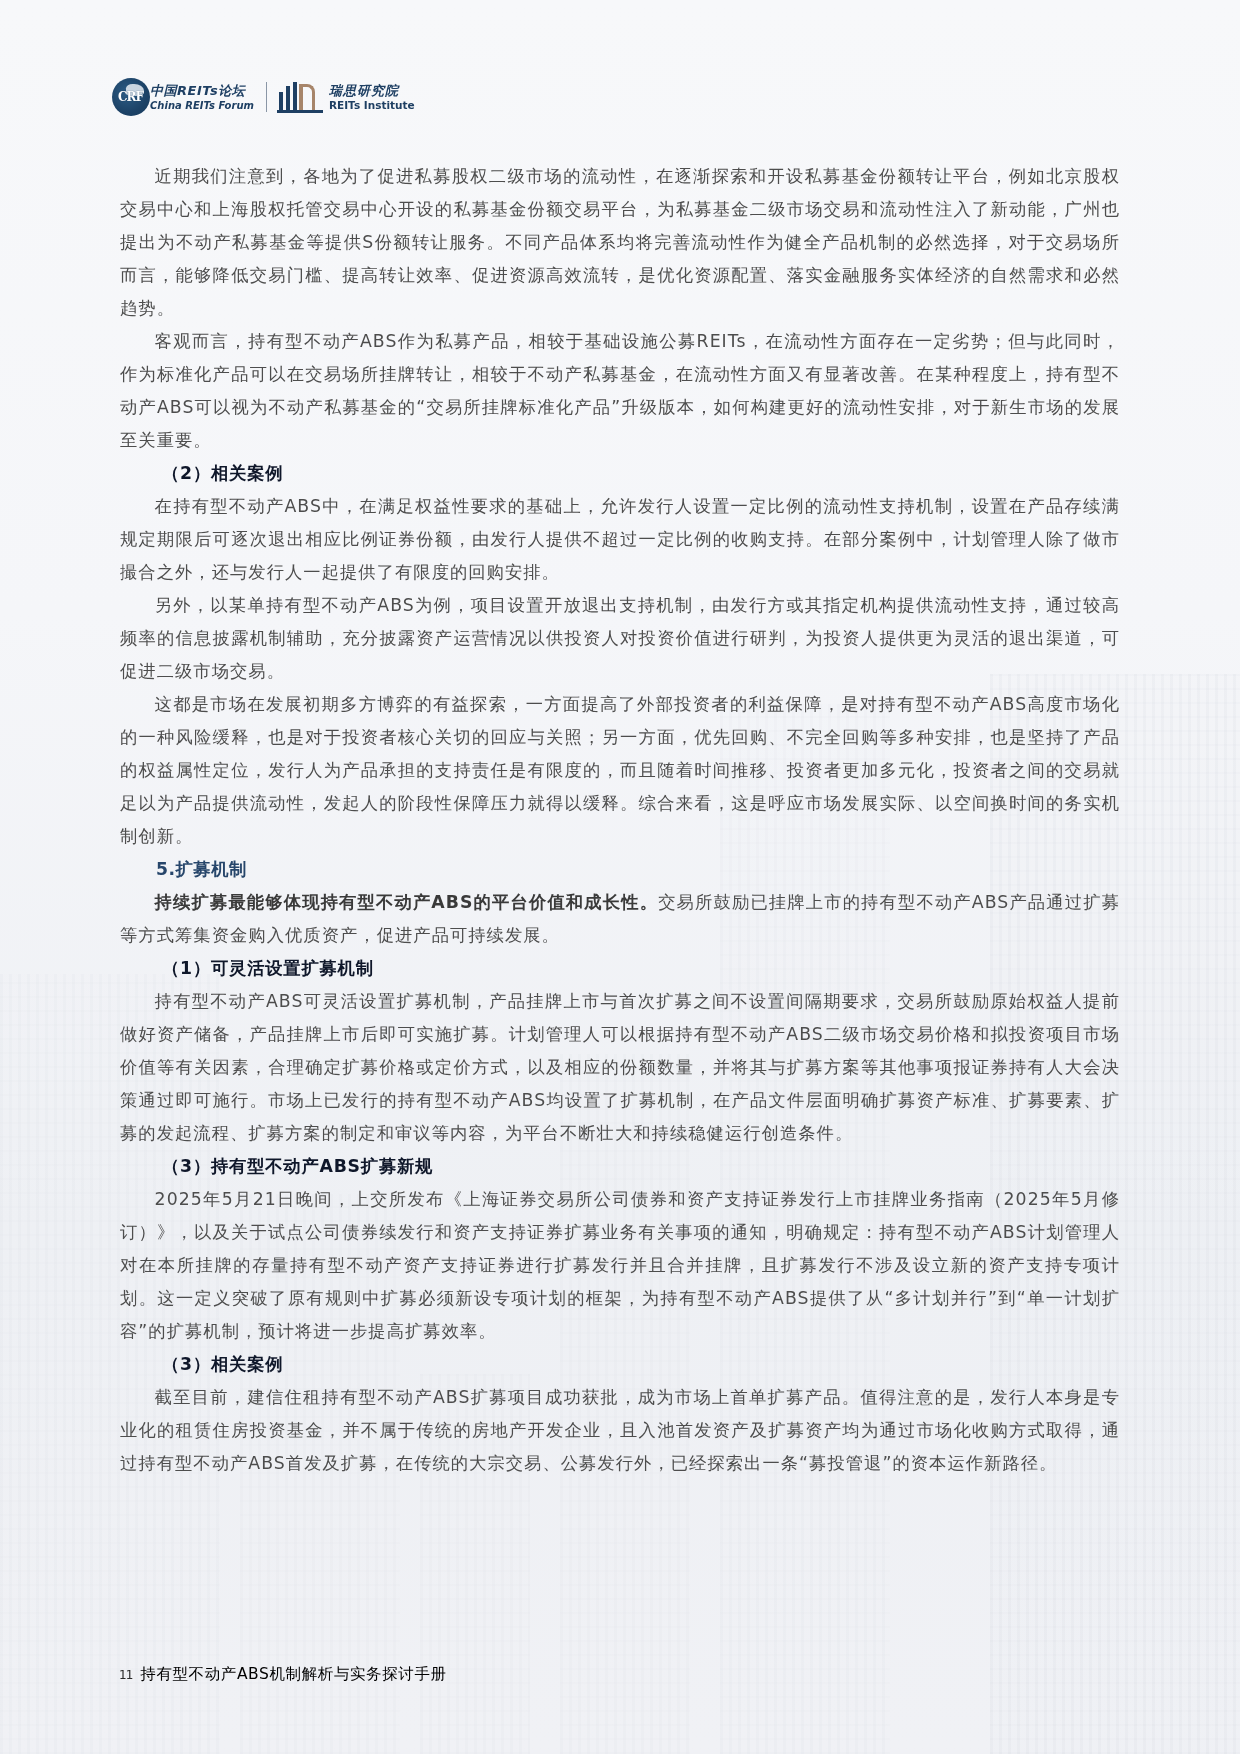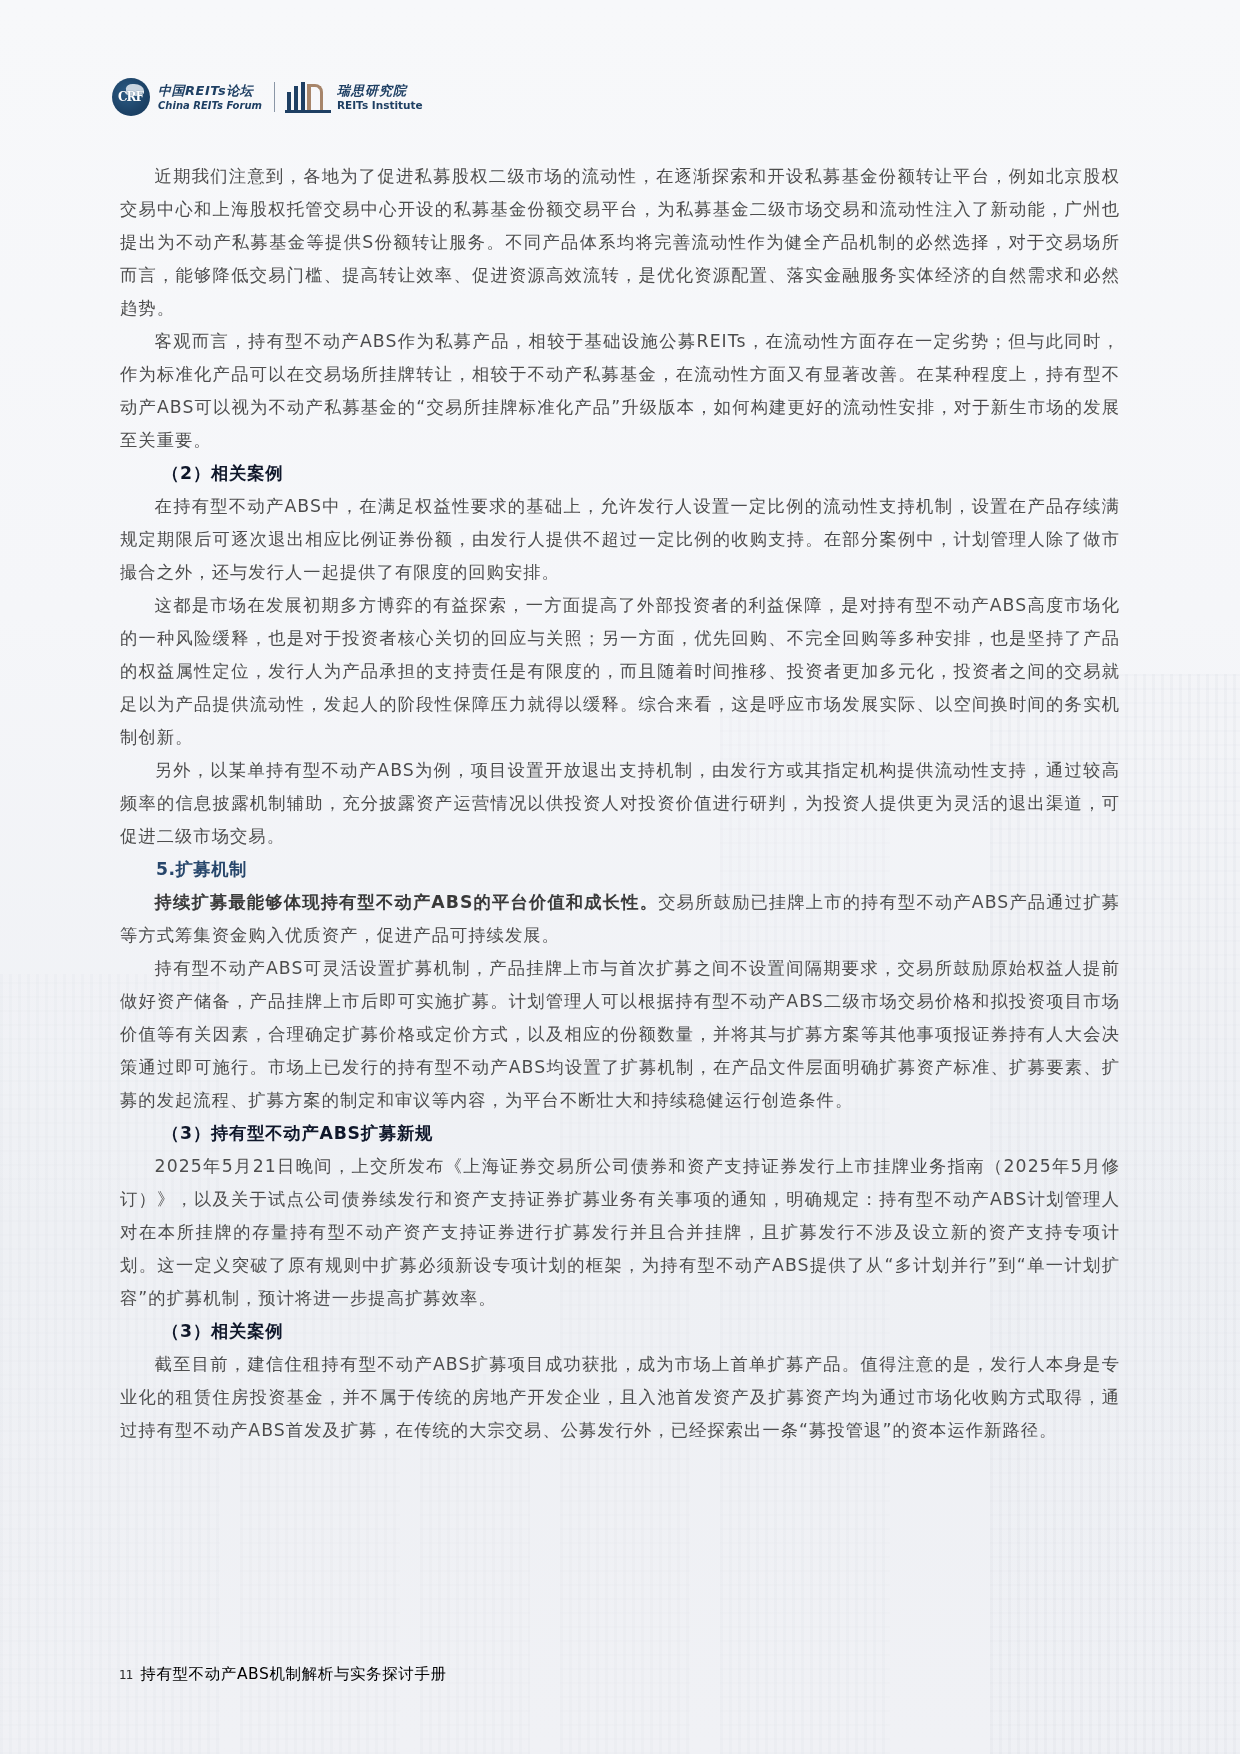--- a/index.html
+++ b/index.html
@@ -71,21 +71,20 @@
     position: absolute;
     left: 6px; top: 12px;
     font-family: "DejaVu Serif", serif;
     font-size: 12px;
     font-weight: bold;
     color: #ffffff;
     letter-spacing: -1px;
     text-shadow: 0 0 1px #1c4266;
   }
   .crf-names {
-    margin-left: 8px;
     display: flex;
     flex-direction: column;
     line-height: 1;
   }
   .crf-cn {
     font-size: 13px;
     font-weight: bold;
     font-style: italic;
     color: #1e3f63;
     letter-spacing: 0.5px;
@@ -238,24 +237,25 @@
       <span class="ri-cn">瑞思研究院</span>
       <span class="ri-en">REITs Institute</span>
     </div>
   </div>
 
   <div class="content">
     <p class="para">近期我们注意到，各地为了促进私募股权二级市场的流动性，在逐渐探索和开设私募基金份额转让平台，例如北京股权交易中心和上海股权托管交易中心开设的私募基金份额交易平台，为私募基金二级市场交易和流动性注入了新动能，广州也提出为不动产私募基金等提供S份额转让服务。不同产品体系均将完善流动性作为健全产品机制的必然选择，对于交易场所而言，能够降低交易门槛、提高转让效率、促进资源高效流转，是优化资源配置、落实金融服务实体经济的自然需求和必然趋势。</p>
     <p class="para">客观而言，持有型不动产ABS作为私募产品，相较于基础设施公募REITs，在流动性方面存在一定劣势；但与此同时，作为标准化产品可以在交易场所挂牌转让，相较于不动产私募基金，在流动性方面又有显著改善。在某种程度上，持有型不动产ABS可以视为不动产私募基金的“交易所挂牌标准化产品”升级版本，如何构建更好的流动性安排，对于新生市场的发展至关重要。</p>
     <p class="h-sub">（2）相关案例</p>
     <p class="para">在持有型不动产ABS中，在满足权益性要求的基础上，允许发行人设置一定比例的流动性支持机制，设置在产品存续满规定期限后可逐次退出相应比例证券份额，由发行人提供不超过一定比例的收购支持。在部分案例中，计划管理人除了做市撮合之外，还与发行人一起提供了有限度的回购安排。</p>
+    <p class="para">另外，以某单持有型不动产ABS为例，项目设置开放退出支持机制，由发行方或其指定机构提供流动性支持，通过较高频率的信息披露机制辅助，充分披露资产运营情况以供投资人对投资价值进行研判，为投资人提供更为灵活的退出渠道，可促进二级市场交易。</p>
     <p class="para">这都是市场在发展初期多方博弈的有益探索，一方面提高了外部投资者的利益保障，是对持有型不动产ABS高度市场化的一种风险缓释，也是对于投资者核心关切的回应与关照；另一方面，优先回购、不完全回购等多种安排，也是坚持了产品的权益属性定位，发行人为产品承担的支持责任是有限度的，而且随着时间推移、投资者更加多元化，投资者之间的交易就足以为产品提供流动性，发起人的阶段性保障压力就得以缓释。综合来看，这是呼应市场发展实际、以空间换时间的务实机制创新。</p>
-    <p class="para">另外，以某单持有型不动产ABS为例，项目设置开放退出支持机制，由发行方或其指定机构提供流动性支持，通过较高频率的信息披露机制辅助，充分披露资产运营情况以供投资人对投资价值进行研判，为投资人提供更为灵活的退出渠道，可促进二级市场交易。</p>
     <p class="h-sec">5.扩募机制</p>
     <p class="para"><span class="lead">持续扩募最能够体现持有型不动产ABS的平台价值和成长性。</span><span>交易所鼓励已挂牌上市的持有型不动产ABS产品通过扩募等方式筹集资金购入优质资产，促进产品可持续发展。</span></p>
+    <p class="h-sub">（1）可灵活设置扩募机制</p>
     <p class="para">持有型不动产ABS可灵活设置扩募机制，产品挂牌上市与首次扩募之间不设置间隔期要求，交易所鼓励原始权益人提前做好资产储备，产品挂牌上市后即可实施扩募。计划管理人可以根据持有型不动产ABS二级市场交易价格和拟投资项目市场价值等有关因素，合理确定扩募价格或定价方式，以及相应的份额数量，并将其与扩募方案等其他事项报证券持有人大会决策通过即可施行。市场上已发行的持有型不动产ABS均设置了扩募机制，在产品文件层面明确扩募资产标准、扩募要素、扩募的发起流程、扩募方案的制定和审议等内容，为平台不断壮大和持续稳健运行创造条件。</p>
     <p class="h-sub">（3）持有型不动产ABS扩募新规</p>
     <p class="para">2025年5月21日晚间，上交所发布《上海证券交易所公司债券和资产支持证券发行上市挂牌业务指南（2025年5月修订）》，以及关于试点公司债券续发行和资产支持证券扩募业务有关事项的通知，明确规定：持有型不动产ABS计划管理人对在本所挂牌的存量持有型不动产资产支持证券进行扩募发行并且合并挂牌，且扩募发行不涉及设立新的资产支持专项计划。这一定义突破了原有规则中扩募必须新设专项计划的框架，为持有型不动产ABS提供了从“多计划并行”到“单一计划扩容”的扩募机制，预计将进一步提高扩募效率。</p>
     <p class="h-sub">（3）相关案例</p>
     <p class="para">截至目前，建信住租持有型不动产ABS扩募项目成功获批，成为市场上首单扩募产品。值得注意的是，发行人本身是专业化的租赁住房投资基金，并不属于传统的房地产开发企业，且入池首发资产及扩募资产均为通过市场化收购方式取得，通过持有型不动产ABS首发及扩募，在传统的大宗交易、公募发行外，已经探索出一条“募投管退”的资本运作新路径。</p>
   </div>
 
   <div class="footer">
     <span class="page-num">11</span>
     <span class="footer-title">持有型不动产ABS机制解析与实务探讨手册</span>

